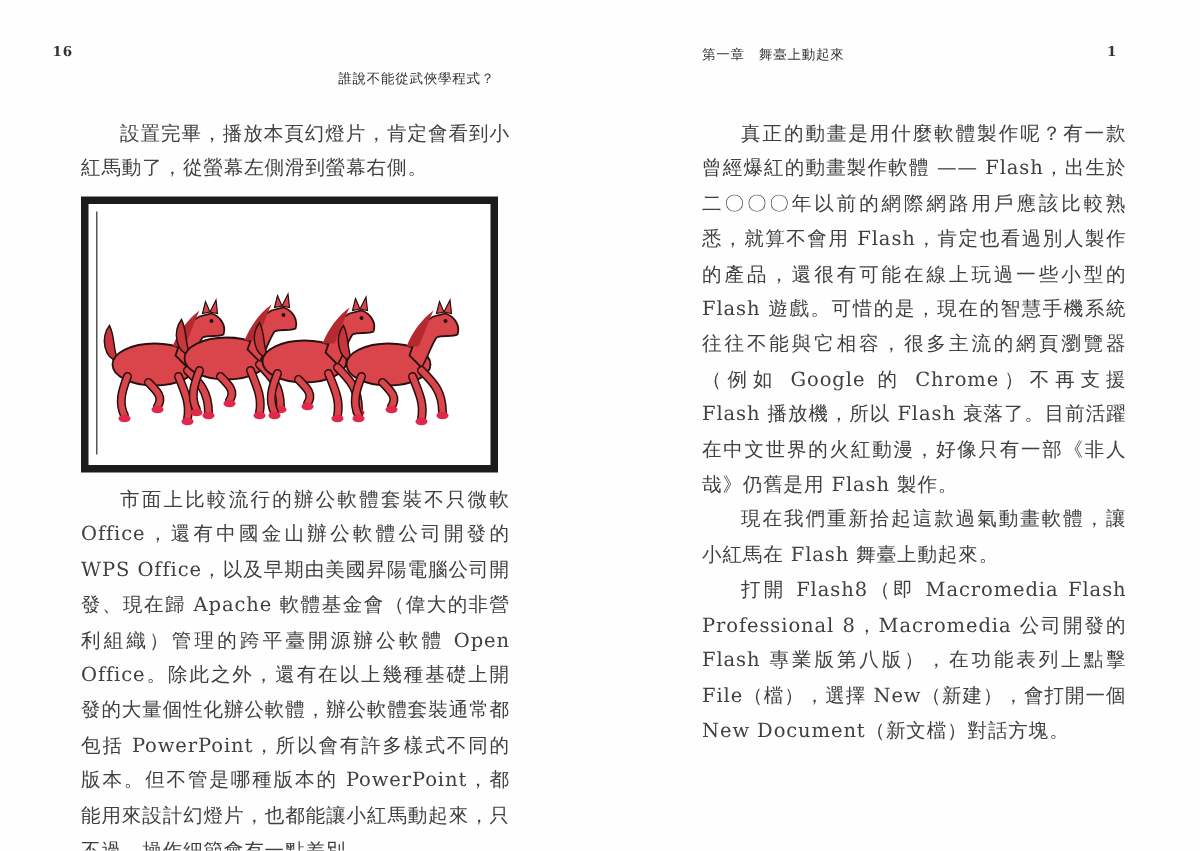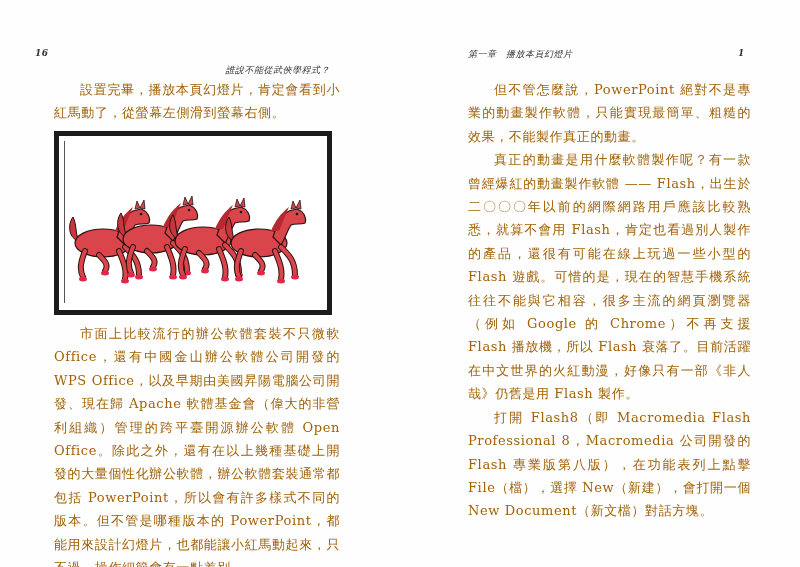--- a/index.html
+++ b/index.html
@@ -8,29 +8,28 @@
     background: #fefefe;
     font-family: "DejaVu Serif", "Liberation Serif", serif;
     color: #2b2b2b;
     position: relative;
   }
   .page { position: absolute; top: 0; height: 567px; }
   .page-left { left: 0; width: 400px; }
   .page-right { left: 400px; width: 400px; }
 
   .running-head {
-    position: absolute; top: 48px; font-size: 9px; color: #333;
+    position: absolute; top: 30px; font-size: 9px; color: #333;
     font-family: "DejaVu Sans", "Liberation Sans", sans-serif;
     letter-spacing: 0.5px;
-    font-style: italic;
   }
   .page-num { font-family: "DejaVu Serif", serif; font-size: 9px; font-weight: bold; }
 
   .body-text {
-    position: absolute; font-size: 13px; line-height: 23.4px; color: #a16207;
+    position: absolute; font-size: 13px; line-height: 23.4px; color: #404040;
     letter-spacing: 0.6px;
   }
   .body-text p { margin: 0; text-indent: 2em; text-align: justify; }
 
   .figure {
     position: absolute; left: 54px; top: 131px; width: 268px; height: 174px;
     border: 5px solid #1c1c1c; background: #fff;
   }
   .figure .guide {
     position: absolute; left: 5px; top: 5px; width: 1px; height: 162px; background: #555;
@@ -87,22 +86,22 @@
       <use href="#horse" x="156" y="4"></use>
     </svg>
   </div>
 
   <div class="body-text" style="left:54px; top:322px; width:286px;">
     <p>市面上比較流行的辦公軟體套裝不只微軟 Office，還有中國金山辦公軟體公司開發的 WPS Office，以及早期由美國昇陽電腦公司開發、現在歸 Apache 軟體基金會（偉大的非營利組織）管理的跨平臺開源辦公軟體 Open Office。除此之外，還有在以上幾種基礎上開發的大量個性化辦公軟體，辦公軟體套裝通常都包括 PowerPoint，所以會有許多樣式不同的版本。但不管是哪種版本的 PowerPoint，都能用來設計幻燈片，也都能讓小紅馬動起來，只不過，操作細節會有一點差別。</p>
   </div>
 </div>
 
 <div class="page page-right">
-  <span class="running-head" style="left:68px;">第一章　播放本頁幻燈片</span>
+  <span class="running-head" style="left:68px;">第一章　舞臺上動起來</span>
   <span class="running-head page-num" style="left:338px;">1</span>
 
   <div class="body-text" style="left:68px; top:78px; width:283px;">
-    <p>但不管怎麼說，PowerPoint 絕對不是專業的動畫製作軟體，只能實現最簡單、粗糙的效果，不能製作真正的動畫。</p>
     <p>真正的動畫是用什麼軟體製作呢？有一款曾經爆紅的動畫製作軟體 —— Flash，出生於二〇〇〇年以前的網際網路用戶應該比較熟悉，就算不會用 Flash，肯定也看過別人製作的產品，還很有可能在線上玩過一些小型的 Flash 遊戲。可惜的是，現在的智慧手機系統往往不能與它相容，很多主流的網頁瀏覽器（例如 Google 的 Chrome）不再支援 Flash 播放機，所以 Flash 衰落了。目前活躍在中文世界的火紅動漫，好像只有一部《非人哉》仍舊是用 Flash 製作。</p>
+    <p>現在我們重新拾起這款過氣動畫軟體，讓小紅馬在 Flash 舞臺上動起來。</p>
     <p>打開 Flash8（即 Macromedia Flash Professional 8，Macromedia 公司開發的 Flash 專業版第八版），在功能表列上點擊 File（檔），選擇 New（新建），會打開一個 New Document（新文檔）對話方塊。</p>
 
   </div>
 </div>
 
 </body></html>

